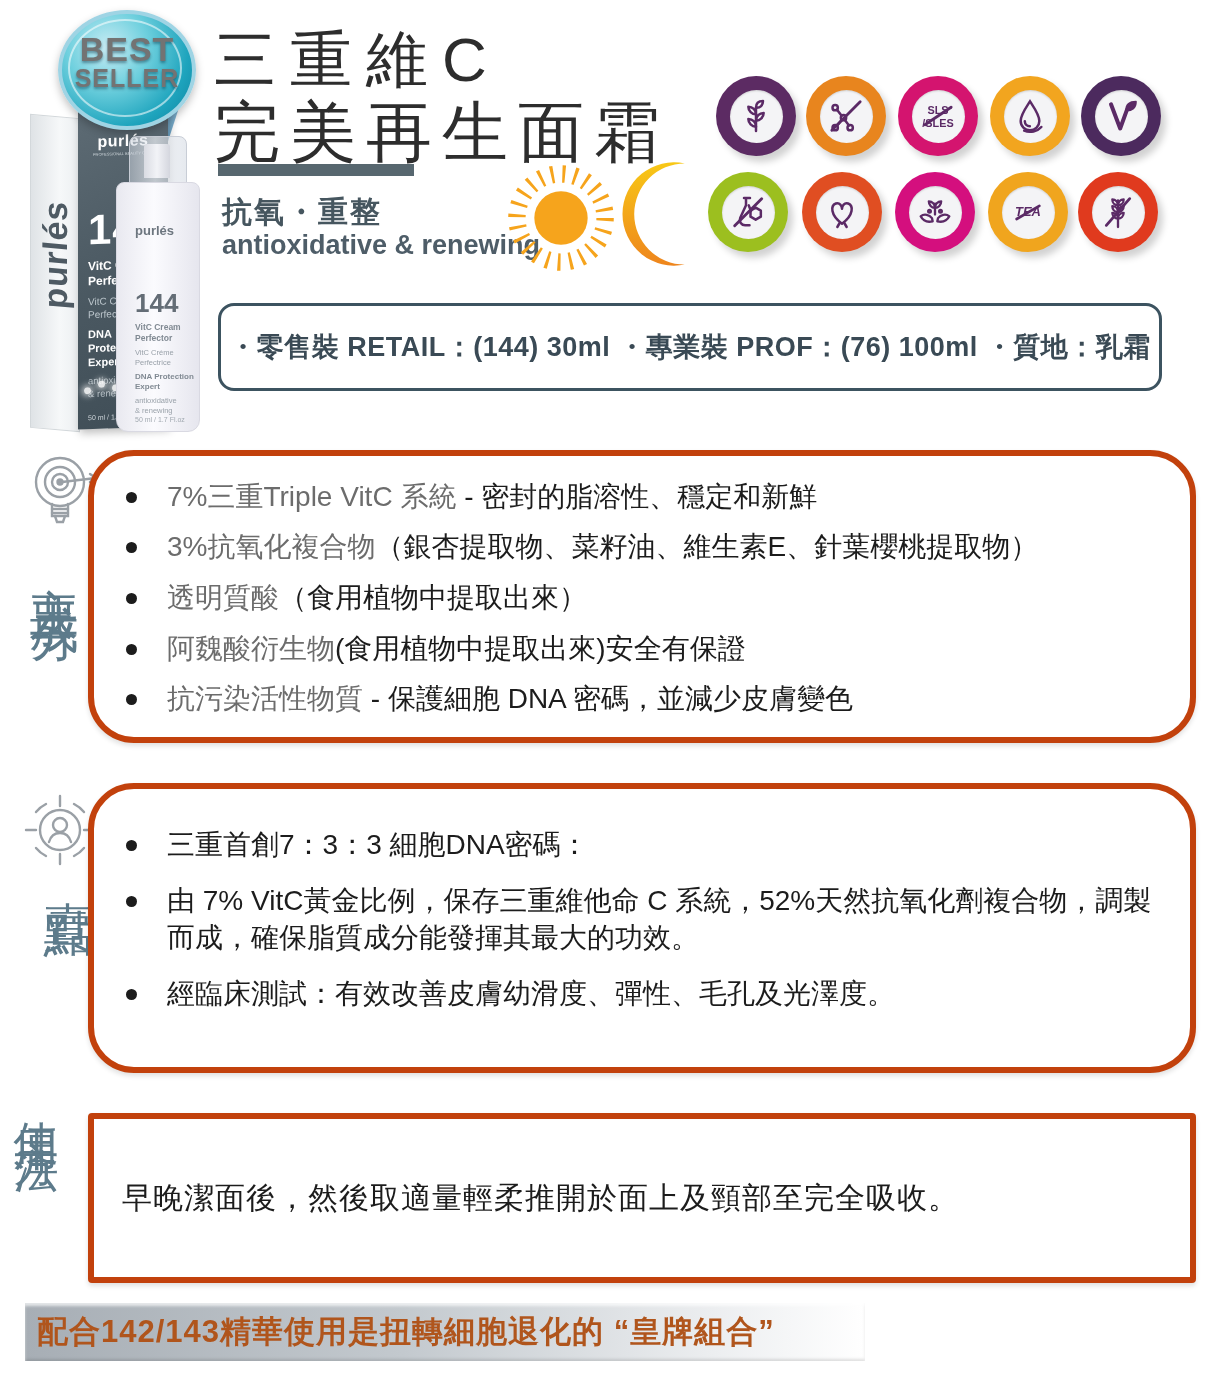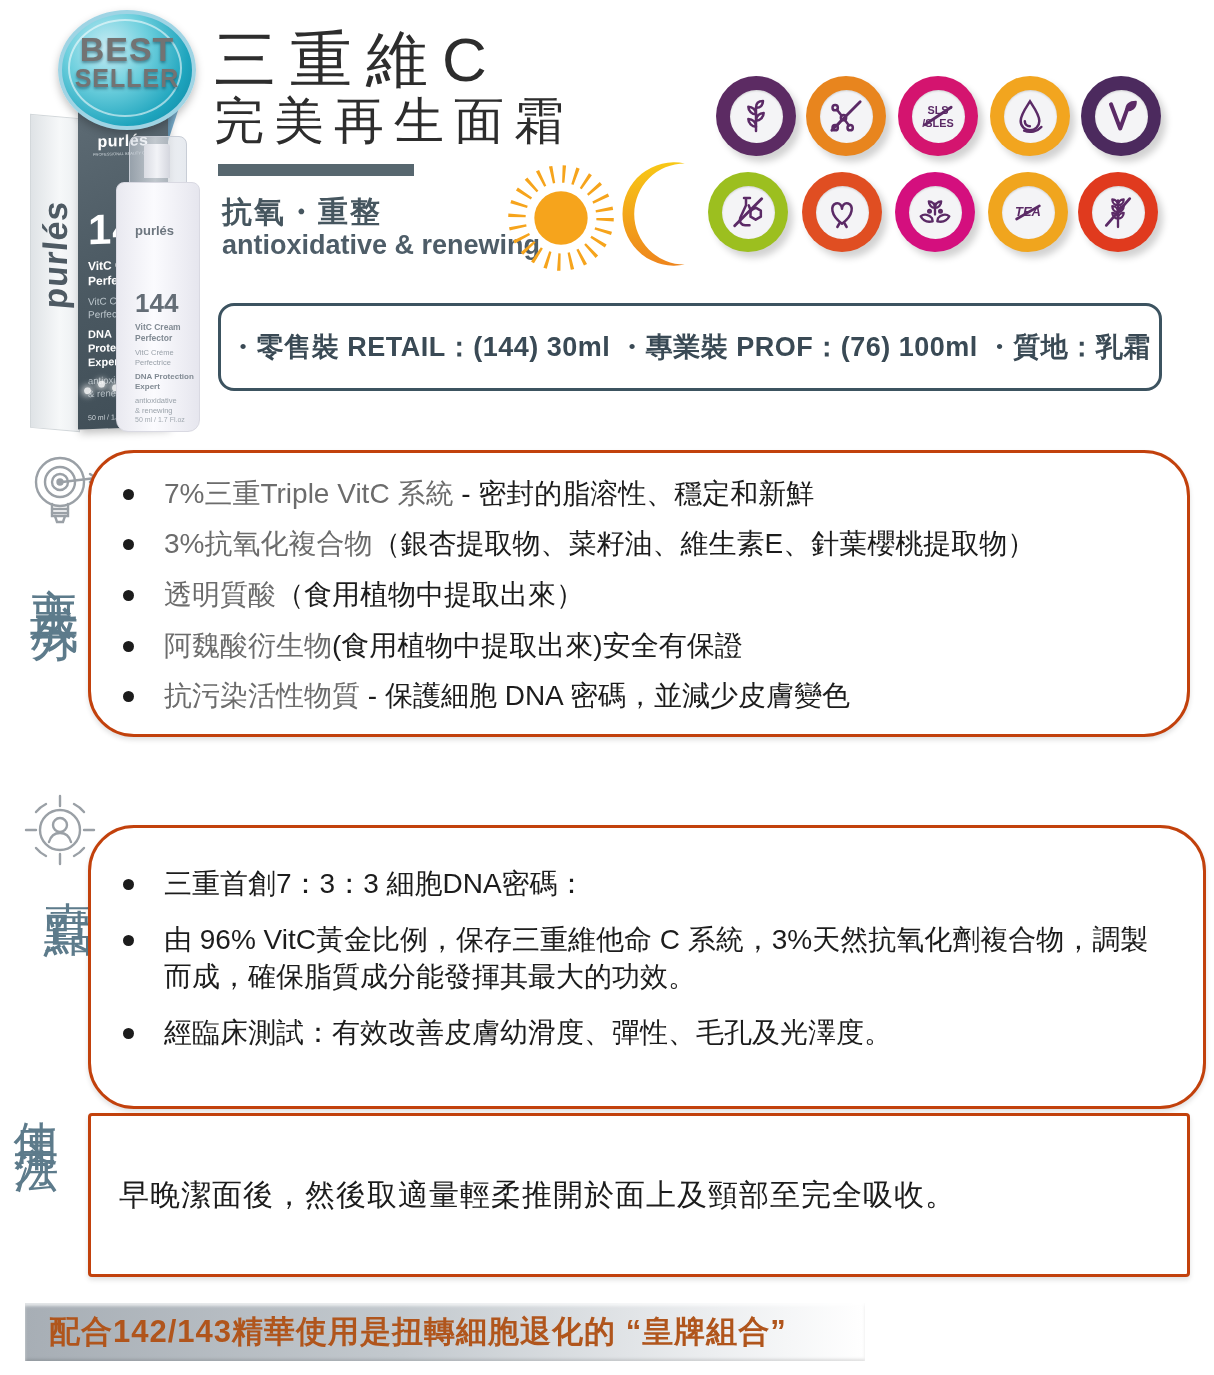--- a/index.html
+++ b/index.html
@@ -56,60 +56,60 @@
   .bottle .p-brand{margin:40px 0 0 18px;font-size:13px;font-weight:bold;color:#6d767f;}
   .bottle .p-num{margin:52px 0 0 18px;font-size:26px;font-weight:bold;color:#646d76;line-height:1;}
   .bottle .p-n1{margin:6px 0 0 18px;font-size:8.5px;font-weight:bold;line-height:1.3;}
   .bottle .p-s1{margin:4px 0 0 18px;font-size:7.5px;line-height:1.3;color:#99a1a9;}
   .bottle .p-f1{margin:4px 0 0 18px;font-size:8px;font-weight:bold;line-height:1.3;}
   .bottle .p-t1{margin:4px 0 0 18px;font-size:7.5px;color:#9aa2aa;line-height:1.3;}
   .bottle .p-size{position:absolute;bottom:8px;left:18px;font-size:7px;color:#a2aab1;}
 
   
   .title1{left:214px;top:18px;font-size:62px;color:#2d2d2d;letter-spacing:14px;font-weight:500;}
-  .title2{left:214px;top:88px;font-size:50px;color:#2d2d2d;letter-spacing:10px;font-weight:500;}
+  .title2{left:214px;top:88px;font-size:66px;color:#2d2d2d;letter-spacing:10px;font-weight:500;}
   .tbar{left:218px;top:164px;width:196px;height:12px;background:#57676f;}
   .subzh{left:222px;top:192px;font-size:30px;font-weight:bold;color:#46565f;letter-spacing:2px;}
   .suben{left:222px;top:230px;font-size:27px;font-weight:600;color:#4e5d68;}
 
   
   .fb{width:80px;height:80px;border-radius:50%;display:flex;align-items:center;justify-content:center;
       box-shadow:5px 6px 7px rgba(0,0,0,.18);z-index:2;}
   .fb .inner{width:53px;height:53px;border-radius:50%;background:#f4f4f6;display:flex;
       align-items:center;justify-content:center;box-shadow:inset 0 1px 2px rgba(0,0,0,.15);}
 
   
   .retail{left:218px;top:303px;width:938px;height:82px;border:3px solid #3c5360;border-radius:16px;
     display:flex;align-items:center;justify-content:center;font-size:27px;font-weight:bold;color:#3a4a55;
     letter-spacing:.5px;}
 
   
-  .secbox{border:3px solid #c2410c;background:#fff;border-radius:46px;box-shadow:0 3px 5px rgba(0,0,0,.12);}
+  .secbox{border:6px solid #c2410c;background:#fff;border-radius:46px;box-shadow:0 3px 5px rgba(0,0,0,.12);}
   .box1{left:88px;top:450px;width:1096px;height:281px;}
-  .box2{left:88px;top:825px;width:1096px;height:278px;padding-left:16px;}
+  .box2{left:88px;top:783px;width:1096px;height:278px;}
   .box3{left:88px;top:1113px;width:1096px;height:158px;border-radius:4px;display:flex;align-items:center;}
   .vlabel{writing-mode:vertical-rl;text-orientation:upright;color:#5d7b8b;letter-spacing:9px;line-height:1;}
   .lab1{left:30px;top:548px;font-size:49px;}
   .lab2{left:44px;top:862px;font-size:49px;}
   .lab3{left:14px;top:1086px;font-size:45px;}
   .blist{position:absolute;left:26px;right:30px;top:16px;bottom:12px;display:flex;flex-direction:column;
     justify-content:space-around;}
   .brow{display:flex;align-items:flex-start;}
   .brow .dot{flex:0 0 11px;width:11px;height:11px;border-radius:50%;background:#1c1c1c;margin:13px 30px 0 6px;}
   .btext{font-size:28px;line-height:1.32;color:#1c1c1c;}
   .btext .hd{color:#6c6c6c;}
   .blist2{position:absolute;left:26px;right:30px;top:38px;display:flex;flex-direction:column;gap:19px;}
   .usage-text{font-size:30px;color:#1c1c1c;padding-left:28px;letter-spacing:1px;}
 
   
   .footer{left:25px;top:1303px;width:840px;height:58px;
     background:linear-gradient(to right,#a7aeb5 0%,#c3c9ce 45%,#eceef0 82%,#ffffff 100%);
     box-shadow:inset 0 3px 3px rgba(255,255,255,.7), inset 0 -2px 3px rgba(0,0,0,.12);
     display:flex;align-items:center;}
-  .footer span{font-size:31px;font-weight:bold;color:#b0551c;padding-left:12px;letter-spacing:1px;margin-left:12px;}
+  .footer span{font-size:31px;font-weight:bold;color:#b0551c;padding-left:12px;letter-spacing:1px;}
 
   svg{display:block;}
 </style>
 </head>
 <body>
 
 <div id="page">
 
   <div class="abs ribbon1"></div>
   <div class="abs ribbon2"></div>
@@ -362,21 +362,21 @@
   <div class="abs vlabel lab2">賣點</div>
 
   <div class="abs secbox box2">
     <div class="blist2">
       <div class="brow">
         <span class="dot"></span>
         <span class="btext">三重首創7：3：3 細胞DNA密碼：</span>
       </div>
       <div class="brow">
         <span class="dot"></span>
-        <span class="btext">由 96% VitC黃金比例，保存三重維他命 C 系統，3%天然抗氧化劑複合物，調製而成，確保脂質成分能發揮其最大的功效。</span>
+        <span class="btext">由 7% VitC黃金比例，保存三重維他命 C 系統，52%天然抗氧化劑複合物，調製而成，確保脂質成分能發揮其最大的功效。</span>
       </div>
       <div class="brow">
         <span class="dot"></span>
         <span class="btext">經臨床測試：有效改善皮膚幼滑度、彈性、毛孔及光澤度。</span>
       </div>
     </div>
   </div>
 
   <div class="abs vlabel lab3">使用方法</div>
   <div class="abs secbox box3">

